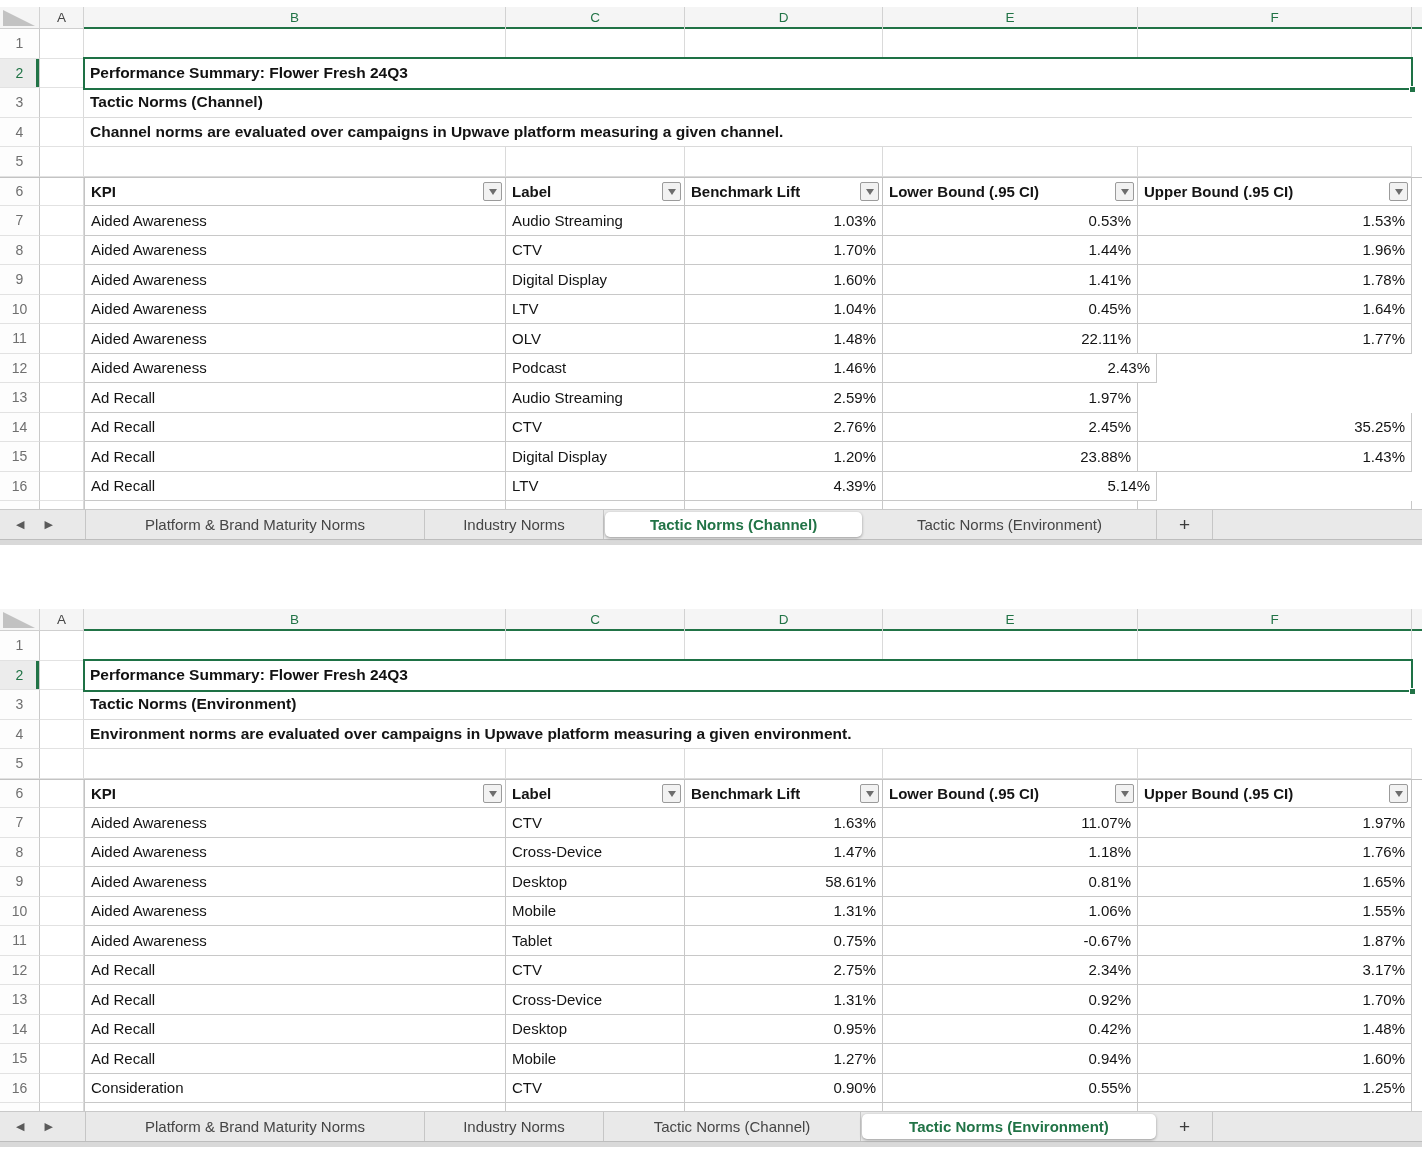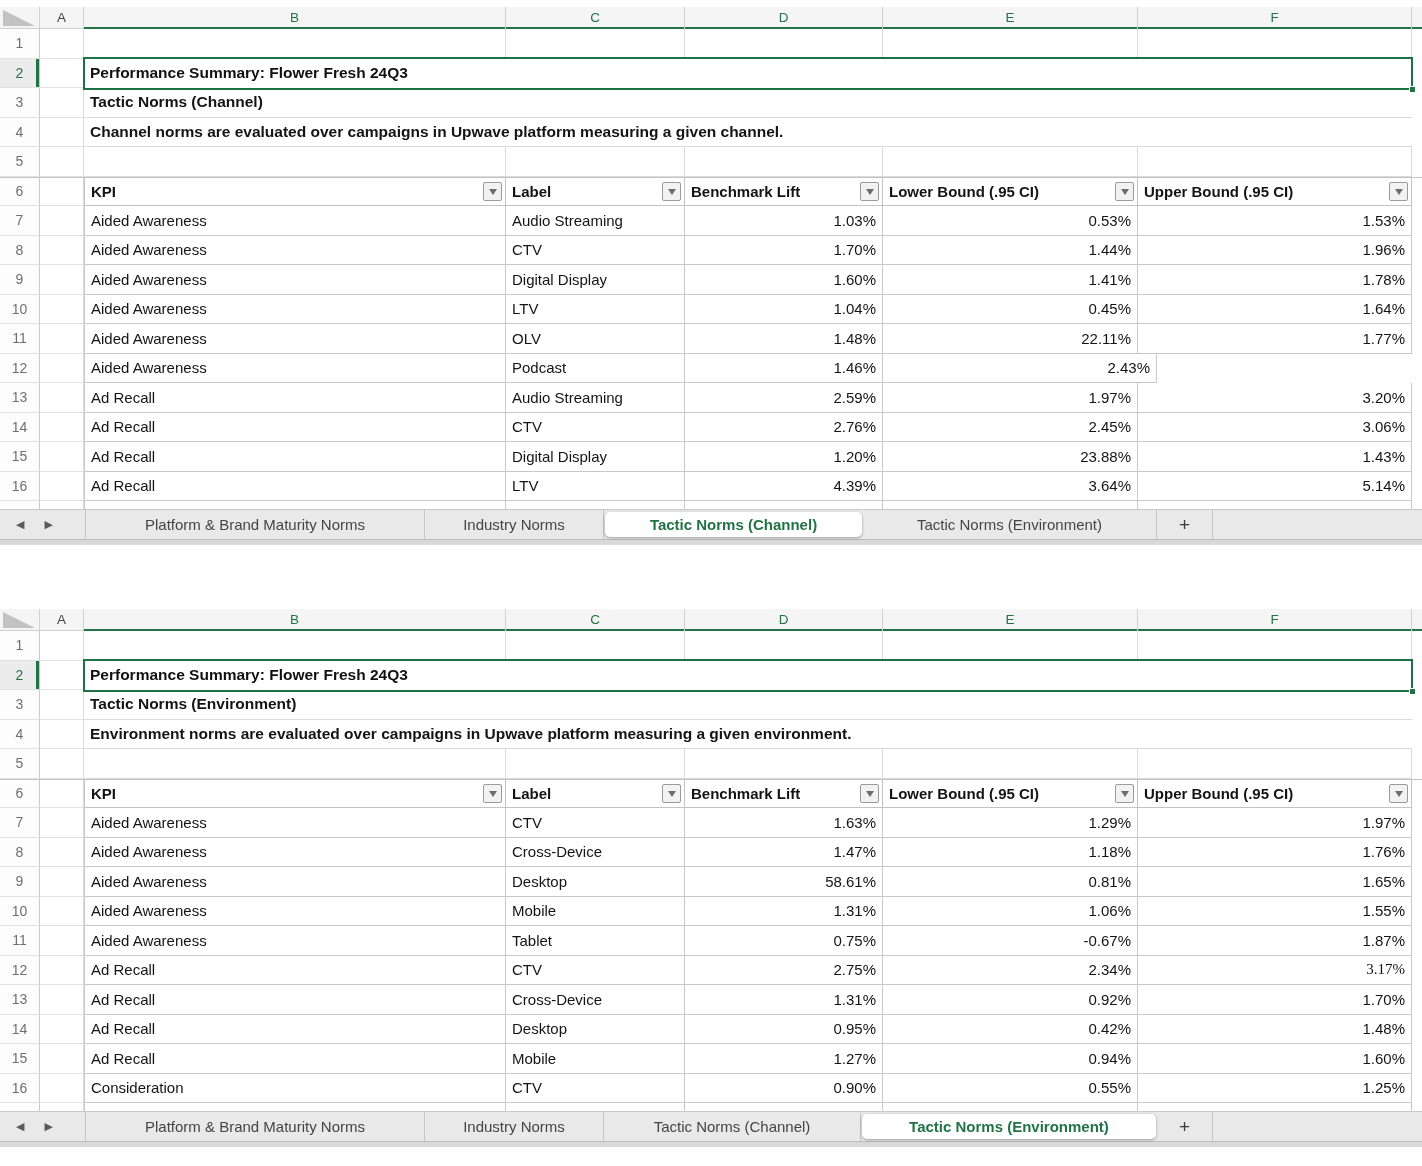--- a/index.html
+++ b/index.html
@@ -208,47 +208,45 @@
         <div class="c td num" style="width: 198px;">1.46%</div>
         <div class="c td num" style="width: 274px;">2.43%</div>
       </div>
       <div class="grow">
         <div class="c rnum" style="width: 40px;">13</div>
         <div class="c colA" style="width: 44px;"></div>
         <div class="c td first" style="width: 422px;">Ad Recall</div>
         <div class="c td" style="width: 179px;">Audio Streaming</div>
         <div class="c td num" style="width: 198px;">2.59%</div>
         <div class="c td num" style="width: 255px;">1.97%</div>
-        <div class="c td num" style="width: 274px;">3.20%</div>
       </div>
       <div class="grow">
         <div class="c rnum" style="width: 40px;">14</div>
         <div class="c colA" style="width: 44px;"></div>
         <div class="c td first" style="width: 422px;">Ad Recall</div>
         <div class="c td" style="width: 179px;">CTV</div>
         <div class="c td num" style="width: 198px;">2.76%</div>
         <div class="c td num" style="width: 255px;">2.45%</div>
-        <div class="c td num" style="width: 274px;">3.06%</div>
+        <div class="c td num" style="width: 274px;">35.25%</div>
       </div>
       <div class="grow">
         <div class="c rnum" style="width: 40px;">15</div>
         <div class="c colA" style="width: 44px;"></div>
         <div class="c td first" style="width: 422px;">Ad Recall</div>
         <div class="c td" style="width: 179px;">Digital Display</div>
         <div class="c td num" style="width: 198px;">1.20%</div>
         <div class="c td num" style="width: 255px;">23.88%</div>
         <div class="c td num" style="width: 274px;">1.43%</div>
       </div>
       <div class="grow">
         <div class="c rnum" style="width: 40px;">16</div>
         <div class="c colA" style="width: 44px;"></div>
         <div class="c td first" style="width: 422px;">Ad Recall</div>
         <div class="c td" style="width: 179px;">LTV</div>
         <div class="c td num" style="width: 198px;">4.39%</div>
-        <div class="c td num" style="width: 255px;">3.64%</div>
         <div class="c td num" style="width: 274px;">5.14%</div>
       </div>
       <div class="cliprow">
         <div class="grow">
           <div class="c rnum" style="width: 40px;">17</div>
           <div class="c colA" style="width: 44px;"></div>
           <div class="c td first" style="width: 422px;">Ad Recall</div>
           <div class="c td" style="width: 179px;">OLV</div>
           <div class="c td num" style="width: 198px;">1.99%</div>
           <div class="c td num" style="width: 255px;">1.34%</div>
@@ -356,21 +354,21 @@
             <span class="ftri"></span>
           </span>
         </div>
       </div>
       <div class="grow">
         <div class="c rnum" style="width: 40px;">7</div>
         <div class="c colA" style="width: 44px;"></div>
         <div class="c td first" style="width: 422px;">Aided Awareness</div>
         <div class="c td" style="width: 179px;">CTV</div>
         <div class="c td num" style="width: 198px;">1.63%</div>
-        <div class="c td num" style="width: 255px;">1.29%</div>
+        <div class="c td num" style="width: 255px;">11.07%</div>
         <div class="c td num" style="width: 274px;">1.97%</div>
       </div>
       <div class="grow">
         <div class="c rnum" style="width: 40px;">8</div>
         <div class="c colA" style="width: 44px;"></div>
         <div class="c td first" style="width: 422px;">Aided Awareness</div>
         <div class="c td" style="width: 179px;">Cross-Device</div>
         <div class="c td num" style="width: 198px;">1.47%</div>
         <div class="c td num" style="width: 255px;">1.18%</div>
         <div class="c td num" style="width: 274px;">1.76%</div>
@@ -402,21 +400,21 @@
         <div class="c td num" style="width: 255px;">-0.67%</div>
         <div class="c td num" style="width: 274px;">1.87%</div>
       </div>
       <div class="grow">
         <div class="c rnum" style="width: 40px;">12</div>
         <div class="c colA" style="width: 44px;"></div>
         <div class="c td first" style="width: 422px;">Ad Recall</div>
         <div class="c td" style="width: 179px;">CTV</div>
         <div class="c td num" style="width: 198px;">2.75%</div>
         <div class="c td num" style="width: 255px;">2.34%</div>
-        <div class="c td num" style="width: 274px; font-family: Liberation Serif, serif;">3.17%</div>
+        <div class="c td num" style="width: 274px;">3.17%</div>
       </div>
       <div class="grow">
         <div class="c rnum" style="width: 40px;">13</div>
         <div class="c colA" style="width: 44px;"></div>
         <div class="c td first" style="width: 422px;">Ad Recall</div>
         <div class="c td" style="width: 179px;">Cross-Device</div>
         <div class="c td num" style="width: 198px;">1.31%</div>
         <div class="c td num" style="width: 255px;">0.92%</div>
         <div class="c td num" style="width: 274px;">1.70%</div>
       </div>

